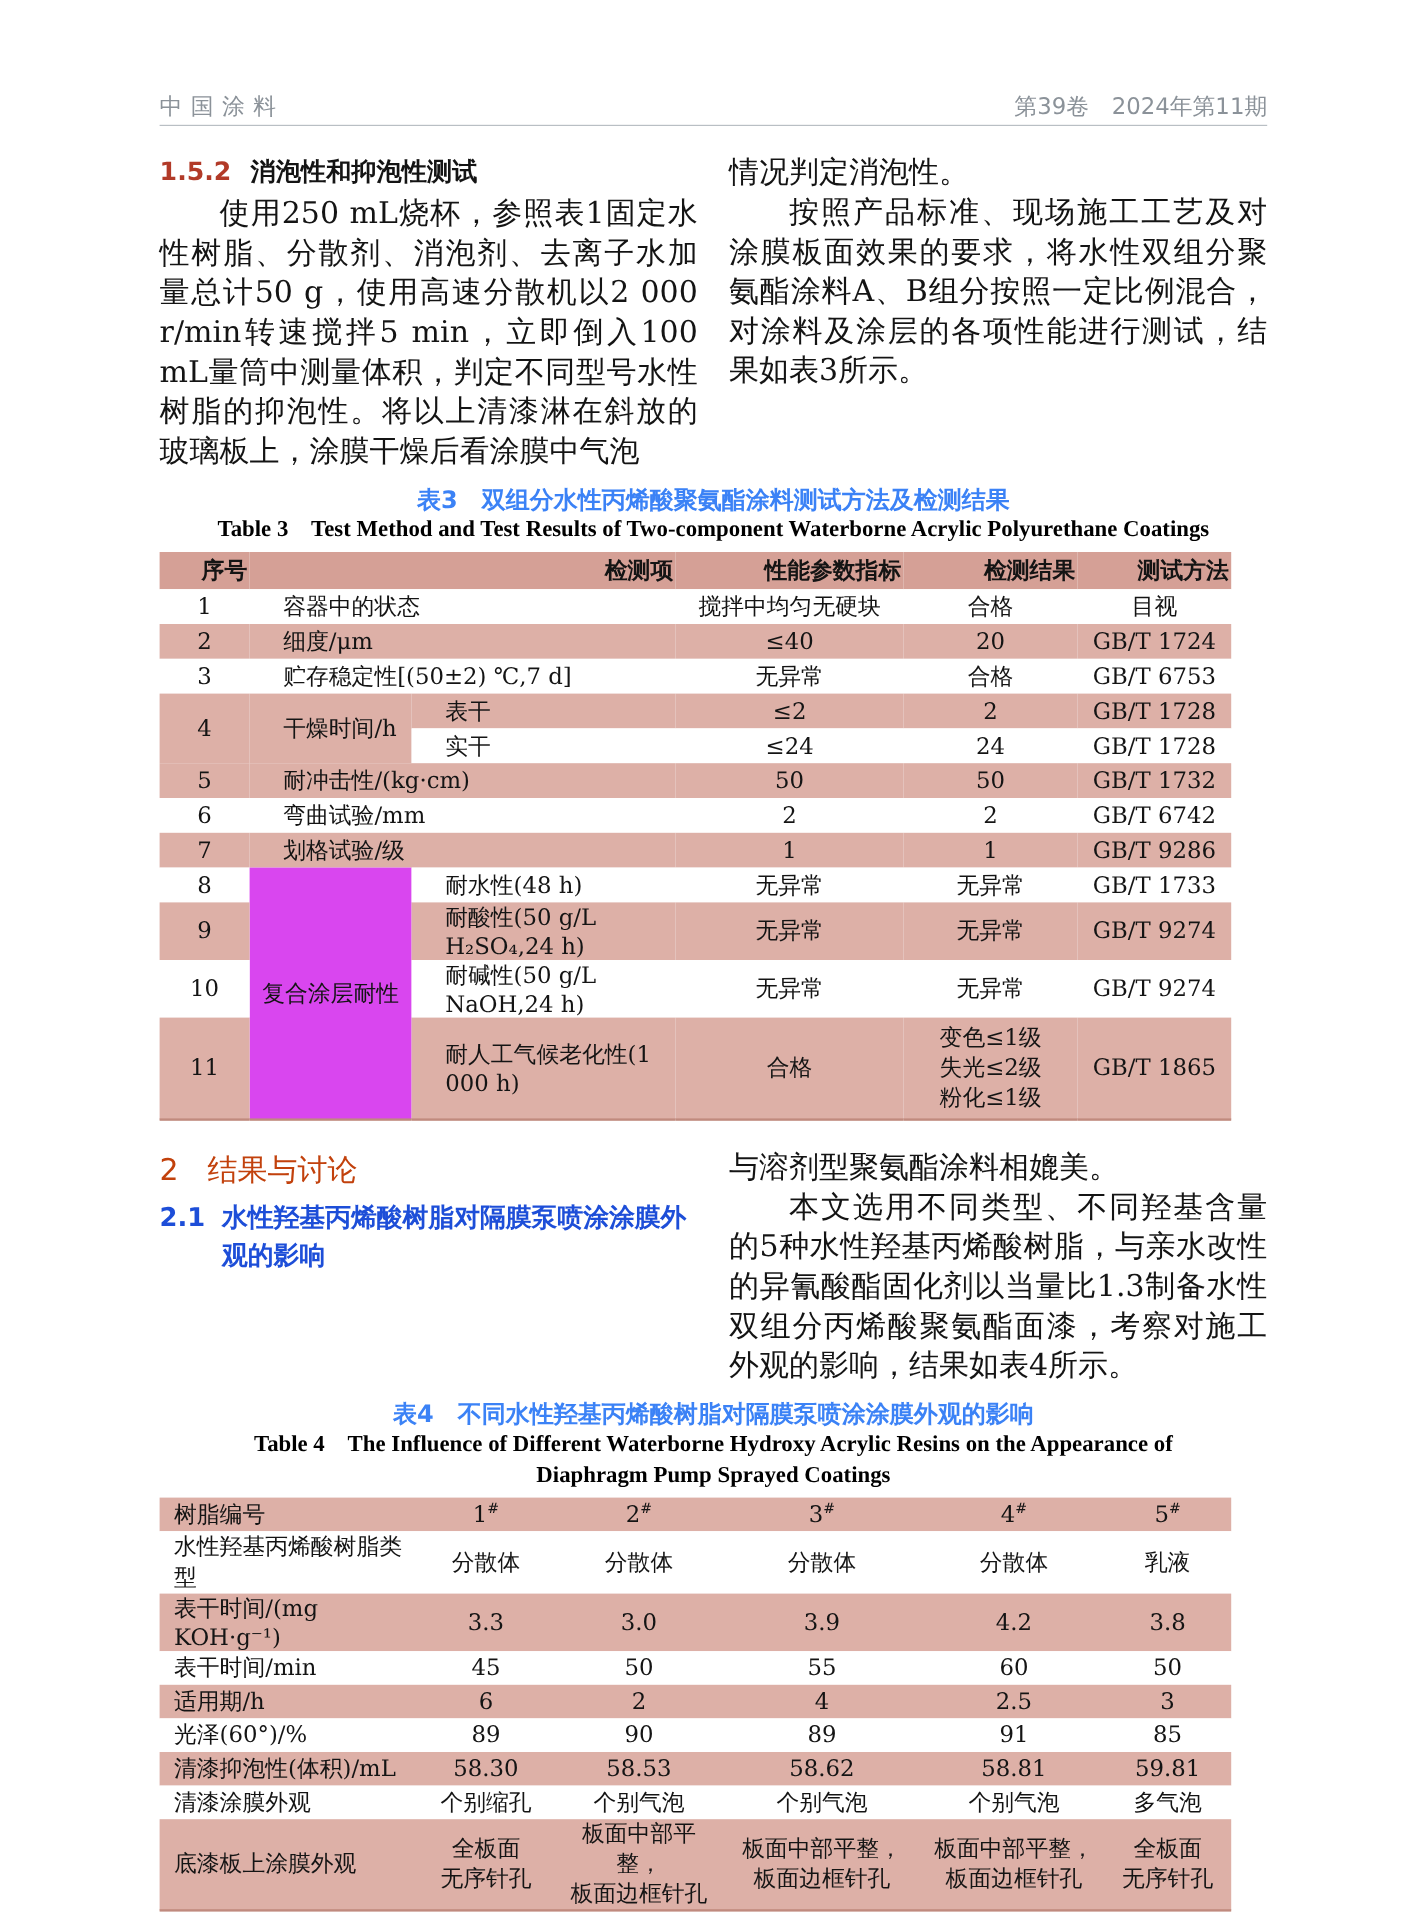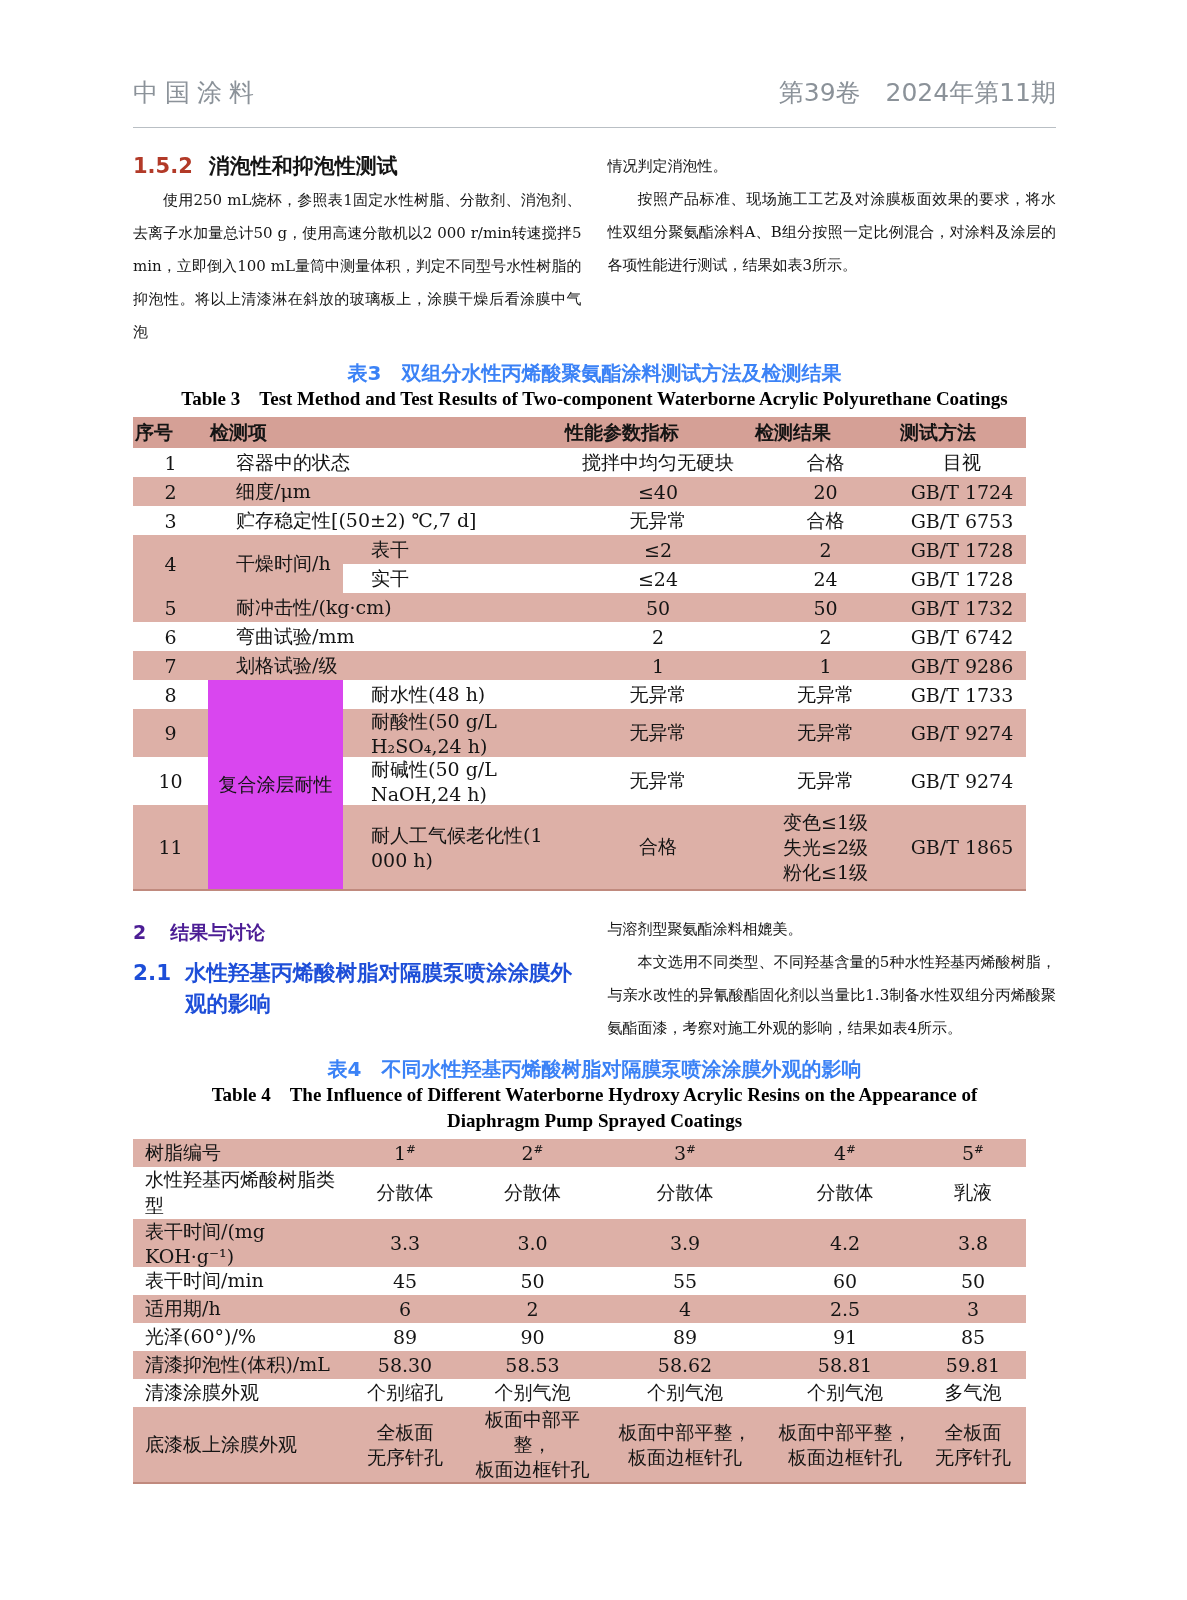--- a/index.html
+++ b/index.html
@@ -5,47 +5,47 @@
   html,body{margin:0;padding:0;background:#ffffff;}
   .page{
     width:1187px;height:1600px;box-sizing:border-box;
     padding:76px 131px 0 133px;overflow:hidden;background:#ffffff;
     font-family:"DejaVu Serif","Liberation Serif",serif;color:#111;
     position:relative;
   }
   
   .pgheader{display:flex;justify-content:space-between;align-items:flex-end;
     font-family:"DejaVu Sans","Liberation Sans",sans-serif;
-    font-size:25px;color:#8b9299;padding-bottom:18px;border-bottom:1px solid #b9bfc4;}
+    font-size:19px;color:#8b9299;padding-bottom:2px;border-bottom:1px solid #b9bfc4;}
   .pgheader .jleft{letter-spacing:7px;}
   
   .cols{display:flex;gap:26px;margin-top:22px;}
   .col{flex:1;min-width:0;}
-  p.body{margin:0;font-size:15px;line-height:33px;text-align:justify;color:#141414;}
+  p.body{margin:0;font-size:25px;line-height:33px;text-align:justify;color:#141414;}
   .indent{text-indent:2em;}
   
   .h152{font-family:"DejaVu Sans","Liberation Sans",sans-serif;font-size:21px;line-height:32px;color:#141414;margin:0 0 2px 0;}
   .h152 .num{color:#b23a28;margin-right:16px;}
   .h2big{margin:2px 0 8px 0;font-family:"DejaVu Sans","Liberation Sans",sans-serif;
-    font-weight:bold;color:#4c1d95;font-size:19px;line-height:34px;}
+    font-weight:normal;color:#c2410c;font-size:25px;line-height:34px;}
   .h2big .num{margin-right:24px;}
   .h21{display:flex;margin:0 0 6px 0;font-family:"DejaVu Sans","Liberation Sans",sans-serif;
     font-weight:bold;color:#1d4ed8;font-size:21.5px;line-height:31px;}
   .h21 .num{flex:0 0 52px;}
   .h21 .ttl{flex:1;}
   
   .tblcap-zh{margin-top:12px;text-align:center;font-family:"DejaVu Sans","Liberation Sans",sans-serif;
     font-weight:bold;font-size:20px;line-height:24px;color:#3b82f6;}
   .tblcap-en{text-align:center;font-family:"Liberation Serif","DejaVu Serif",serif;
     font-weight:bold;font-size:19px;line-height:24px;color:#000;margin-top:2px;}
   
   table{border-collapse:collapse;table-layout:fixed;margin-top:6px;font-size:19px;color:#141414;}
   .t3,.t4{width:893px;border-bottom:2px solid #c08a7e;}
   .t3 th{font-family:"DejaVu Sans","Liberation Sans",sans-serif;font-weight:bold;
-    height:31px;text-align:left;vertical-align:middle;padding:0 2px;}
+    height:31px;text-align:right;vertical-align:middle;padding:0 2px;}
   .t3 td,.t4 td{height:29px;text-align:center;vertical-align:middle;padding:0 2px;}
   .t4 td{height:28px;}
   .t3 .item,.t3 .item2{text-align:left;padding-left:28px;}
   .hdr th{background:#d5a096;}
   .rp td{background:#ddb0a7;}
   .rw td{background:#ffffff;}
   td.bp{background:#ddb0a7;}
   td.groupcell{background:#d946ef;}
   .r11 td{height:84px;}
   .multiline{line-height:25px;}

